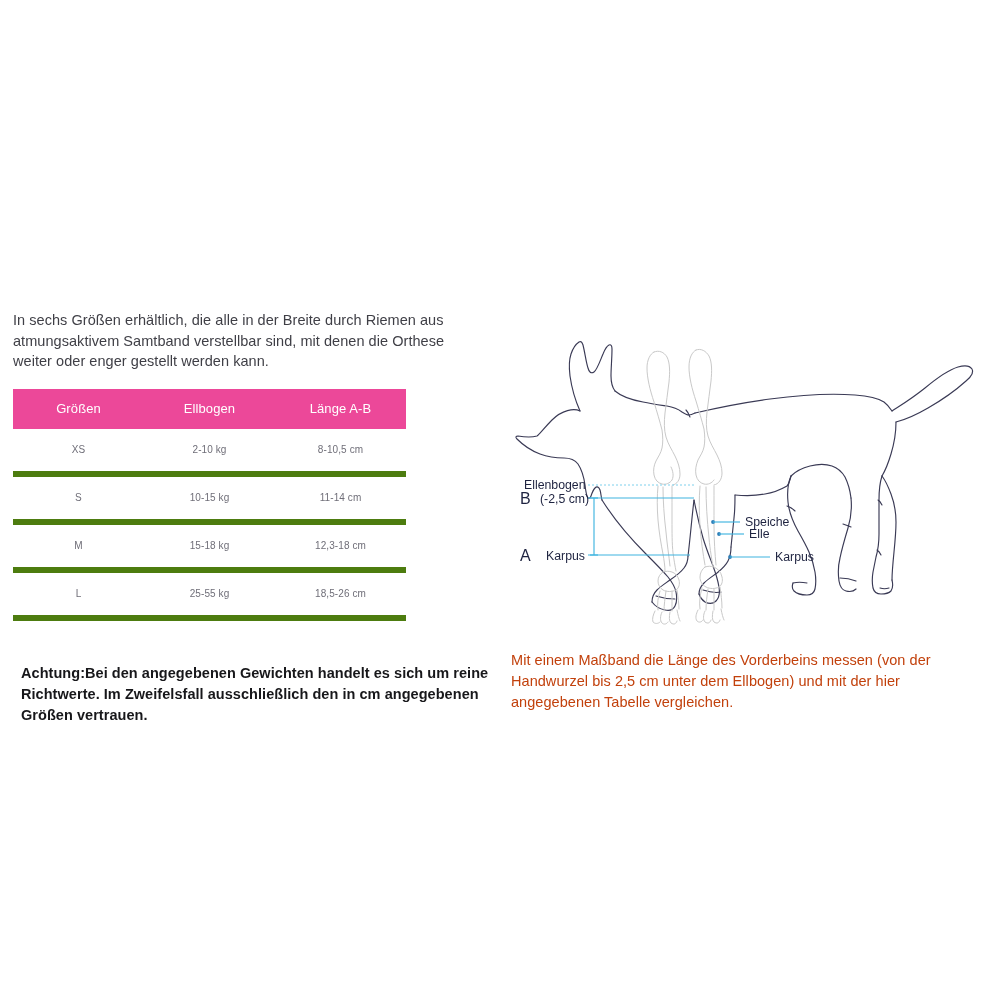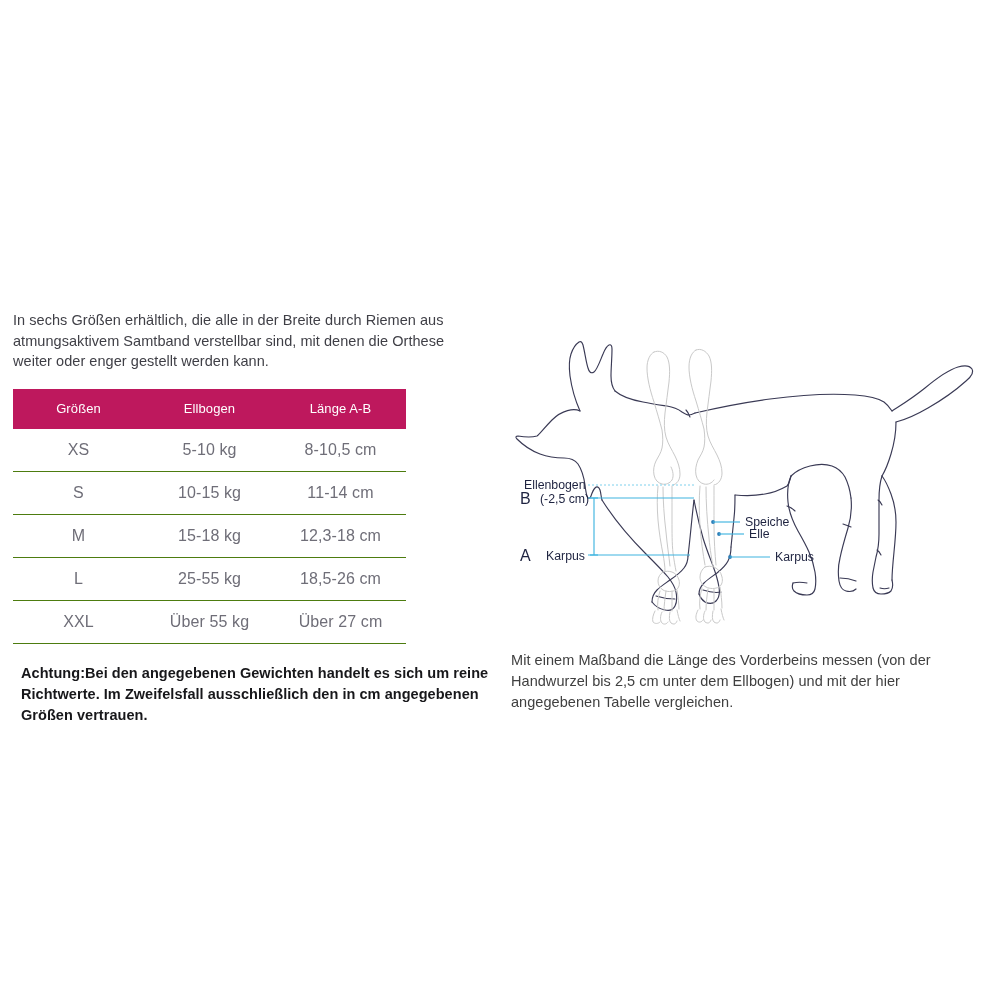--- a/index.html
+++ b/index.html
@@ -35,35 +35,35 @@
     width: 462px;
   }
 
   
   #size-table {
     width: 393px;
     border-collapse: collapse;
     table-layout: fixed;
   }
   #size-table th {
-    background: #be185d;
+    background: #ec4899;
     color: #ffffff;
     font-size: 13px;
     font-weight: normal;
     height: 38px;
     text-align: center;
     letter-spacing: 0.1px;
     border: none;
   }
   #size-table td {
     height: 40px;
     text-align: center;
-    font-size: 16px;
+    font-size: 10px;
     color: #6f6e78;
-    border-bottom: 1px solid #4d7c0f;
+    border-bottom: 6px solid #4d7c0f;
     letter-spacing: 0.1px;
   }
   #size-table tbody tr:first-child td {
     border-top: none;
   }
   #size-table .col-size   { width: 33.33%; }
   #size-table .col-weight { width: 33.33%; }
   #size-table .col-length { width: 33.33%; }
 
   #warning-text {
@@ -96,21 +96,21 @@
     width: 500px;
     height: 320px;
   }
   #measure-instructions {
     position: absolute;
     left: 511px;
     top: 650px;
     width: 460px;
     font-size: 14.5px;
     line-height: 21px;
-    color: #404040;
+    color: #c2410c;
     letter-spacing: 0.05px;
     margin: 0;
   }
 
   .dog-outline {
     fill: none;
     stroke: #3a3a55;
     stroke-width: 1.15;
     stroke-linejoin: round;
     stroke-linecap: round;
@@ -158,43 +158,38 @@
     <thead>
       <tr>
         <th class="col-size">Größen</th>
         <th class="col-weight">Ellbogen</th>
         <th class="col-length">Länge A-B</th>
       </tr>
     </thead>
     <tbody>
       <tr>
         <td>XS</td>
-        <td>5-10 kg</td>
+        <td>2-10 kg</td>
         <td>8-10,5 cm</td>
       </tr>
       <tr>
         <td>S</td>
         <td>10-15 kg</td>
         <td>11-14 cm</td>
       </tr>
       <tr>
         <td>M</td>
         <td>15-18 kg</td>
         <td>12,3-18 cm</td>
       </tr>
       <tr>
         <td>L</td>
         <td>25-55 kg</td>
         <td>18,5-26 cm</td>
       </tr>
-      <tr>
-        <td>XXL</td>
-        <td>Über 55 kg</td>
-        <td>Über 27 cm</td>
-      </tr>
     </tbody>
   </table>
 </div>
 
 <p id="warning-text">Achtung:Bei den angegebenen Gewichten handelt es sich um reine Richtwerte. Im Zweifelsfall ausschließlich den in cm angegebenen Größen vertrauen.</p>
 
 <div id="right-column">
   <div id="diagram-wrap">
     <svg id="dog-diagram" viewBox="0 0 500 320" xmlns="http://www.w3.org/2000/svg">
 

